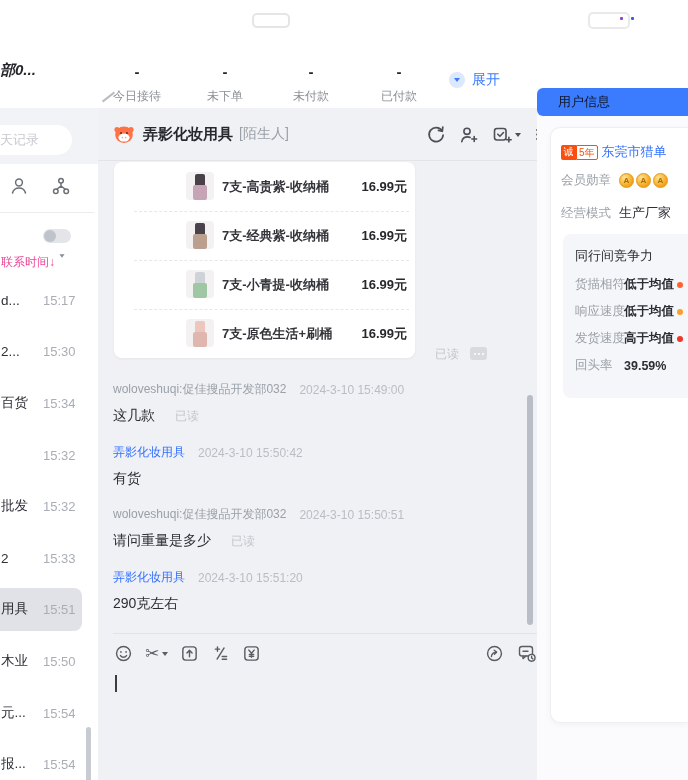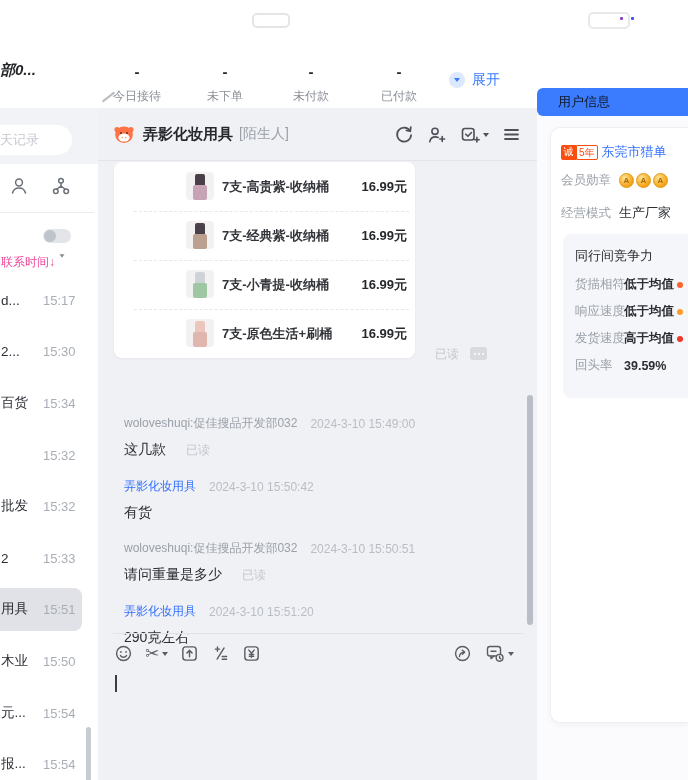--- a/index.html
+++ b/index.html
@@ -30,21 +30,21 @@
   .sort-row{position:absolute;left:1px;top:146px;display:flex;gap:4px;font-size:12px;color:#ec4899;cursor:pointer;}
   .sort-row .caret-dn{border-top-color:#878c95;transform:scale(.85);}
   .conv-list{position:absolute;left:0;top:166px;width:84px;}
   .conv-row{position:relative;height:51.6px;}
   .conv-row .name{position:absolute;left:1px;top:50%;transform:translateY(-50%);max-width:37px;overflow:hidden;
        white-space:nowrap;font-size:13.5px;color:#2e3138;z-index:1;}
   .conv-row .time{position:absolute;left:43px;top:50%;transform:translateY(-50%);font-size:13px;color:#a9aeb6;z-index:1;}
   .conv-row.selected::before{content:"";position:absolute;left:-12px;right:2px;top:4px;bottom:4px;background:#e0e2e7;border-radius:8px;}
   .sb-scroll{position:absolute;left:86px;top:619px;width:5px;height:60px;background:#c8cbd1;border-radius:3px;}
   
-  #chat{position:absolute;left:98px;top:108px;width:439px;height:672px;background:#f0f1f5;}
+  #chat{position:absolute;left:98px;top:108px;width:439px;height:672px;background:#f0f1f5;padding-left:32px;}
   .chat-header{position:absolute;left:0;top:0;width:100%;height:53px;border-bottom:1px solid #e3e4e8;
        display:flex;align-items:center;box-sizing:border-box;}
   .avatar{margin-left:15px;width:22px;height:22px;flex:none;}
   .chat-title{margin-left:8px;font-size:15px;font-weight:700;color:#25282d;}
   .chat-tag{margin-left:6px;font-size:14px;color:#9aa0a8;}
   .header-icons{position:absolute;right:16px;top:0;height:53px;display:flex;align-items:center;gap:13px;}
   .hic{display:flex;align-items:center;gap:3px;cursor:pointer;}
   .hic .caret-dn{border-top-color:#4c5057;}
   .prod-card{position:absolute;left:16px;top:54px;width:301px;height:196px;background:#fff;border-radius:8px;
        box-shadow:0 1px 3px rgba(30,34,40,.05);}
@@ -52,21 +52,21 @@
   .prod-row:not(:first-child)::before{content:"";position:absolute;left:20px;right:6px;top:0;border-top:1px dashed #e7e7ea;}
   .prod-thumb{position:absolute;left:72px;top:10px;width:28px;height:28px;background:#f4f1f2;border-radius:4px;overflow:hidden;}
   .prod-thumb .brush{position:absolute;left:9px;top:2px;width:10px;height:13px;border-radius:2px 2px 0 0;}
   .prod-thumb .cup{position:absolute;left:7px;top:13px;width:14px;height:15px;border-radius:2px;}
   .prod-name{position:absolute;left:108px;top:50%;transform:translateY(-50%);font-size:13px;font-weight:700;color:#33353a;white-space:nowrap;}
   .prod-price{position:absolute;right:8px;top:50%;transform:translateY(-50%);font-size:13px;font-weight:700;color:#26282c;}
   .card-read{position:absolute;left:337px;top:238px;font-size:12px;color:#c2c5cb;}
   .more-badge{position:absolute;left:372px;top:239px;width:17px;height:13px;background:#d8dade;border-radius:3px;
        display:flex;align-items:center;justify-content:center;gap:2px;cursor:pointer;}
   .more-badge i{width:2px;height:2px;border-radius:50%;background:#fff;}
-  .msg{position:absolute;left:26px;margin-top:34px;}
+  .msg{position:absolute;left:15px;}
   .msg .meta{display:flex;gap:13px;font-size:12px;align-items:center;white-space:nowrap;}
   .msg .sender{color:#9aa0a8;}
   .msg .sender.self{color:#3370ff;}
   .msg .mtime{color:#b9bdc4;}
   .msg .mtext{margin-top:9px;font-size:14px;color:#2b2e34;display:flex;gap:20px;align-items:center;}
   .msg .read{font-size:12px;color:#c2c5cb;}
   .m1{top:273px}.m2{top:336px}.m3{top:398px}.m4{top:461px}
   .chat-scroll{position:absolute;left:429px;top:287px;width:6px;height:230px;background:#b9bdc5;border-radius:3px;}
   .tb-divider{position:absolute;left:15px;right:14px;top:525px;border-top:1px solid #e2e3e7;}
   .tool-icons{position:absolute;left:16px;top:536px;display:flex;align-items:center;gap:12px;}

